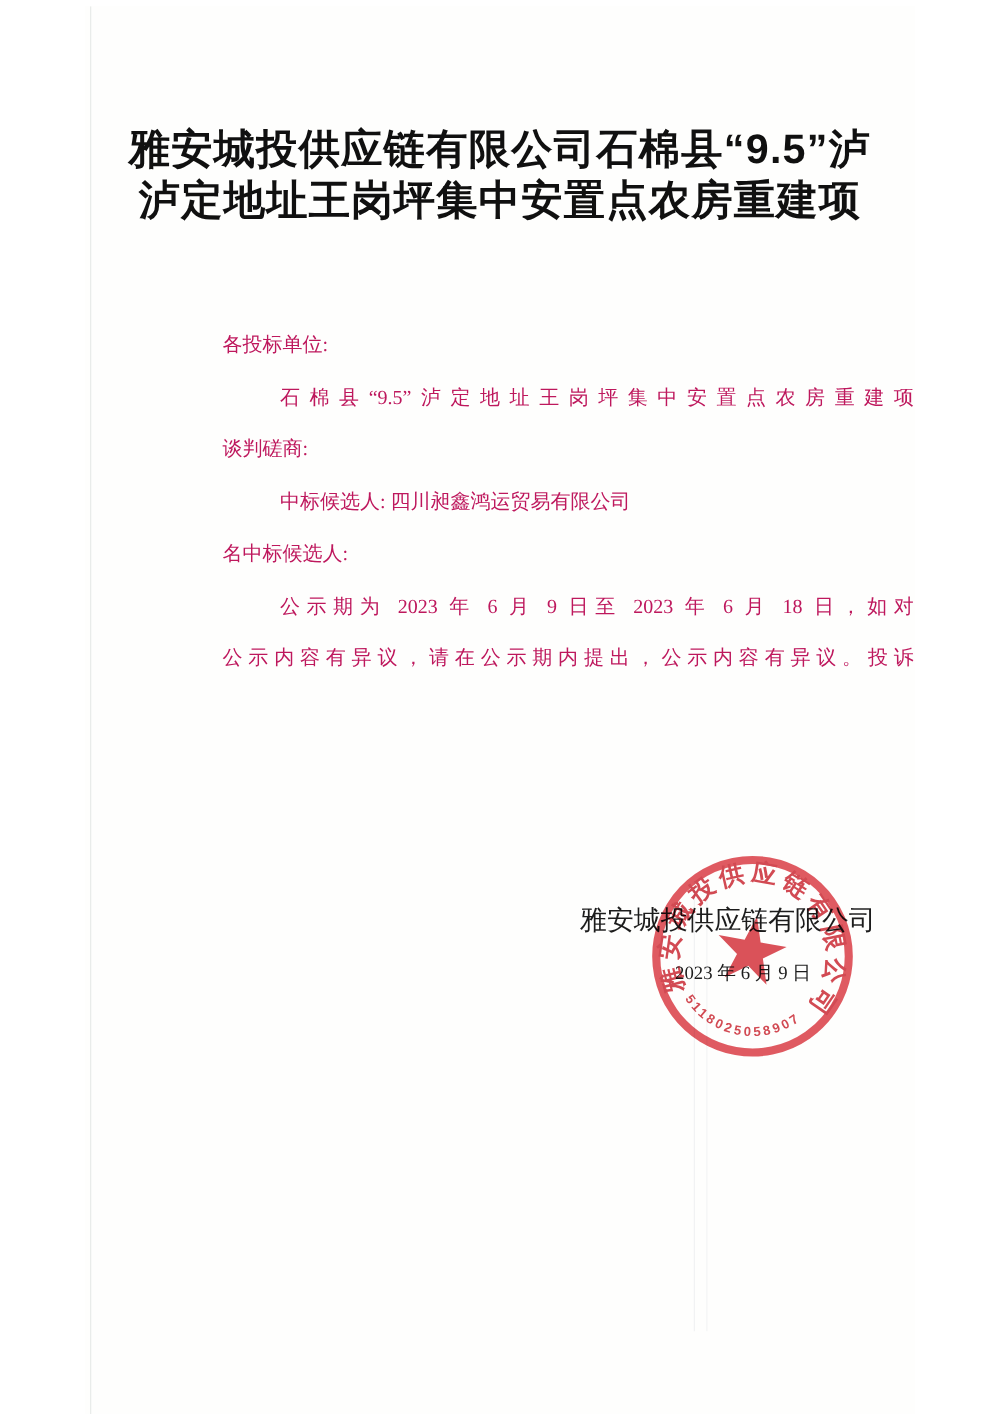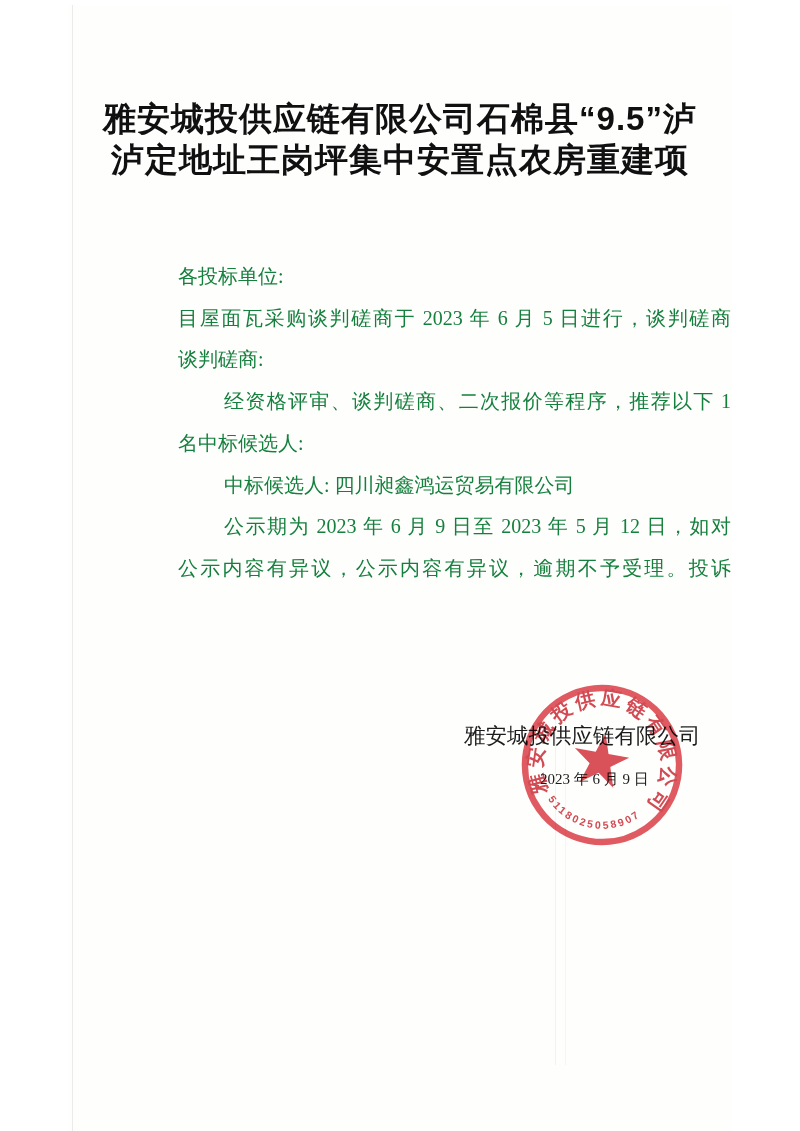--- a/index.html
+++ b/index.html
@@ -16,21 +16,21 @@
 
   .title {
     position:absolute; left:0; top:93px; width:100%;
     text-align:center; font-family:"Liberation Sans", sans-serif;
     font-weight:700; font-size:33px; line-height:41px; letter-spacing:1px; color:#101010;
   }
   .title .title-line { white-space:nowrap; }
 
   .body-lines {
     position:absolute; left:110px; top:251px; width:553px;
-    font-size:20px; line-height:41.7px; color:#15803d;
+    font-size:16px; line-height:41.7px; color:#be185d;
   }
   .body-line { white-space:nowrap; }
   .body-line.indent { padding-left:46px; }
   .body-line.justify { white-space:normal; text-align:justify; text-align-last:justify; }
 
   .sig-company { position:absolute; left:396px; top:711px; font-size:21.5px; line-height:41.7px; white-space:nowrap; }
   .sig-date    { position:absolute; left:472px; top:754px; font-size:15px; line-height:41.7px; white-space:nowrap; }
 
   .seal {
     position:absolute; left:439px; top:665px; width:190px; height:190px;
@@ -49,27 +49,26 @@
 
   <div class="title">
 
   <div class="title-line">雅安城投供应链有限公司石棉县“9.5”泸</div>
       <div class="title-line">泸定地址王岗坪集中安置点农房重建项</div>
     </div>
 
   <div class="body-lines">
 
   <div class="body-line">各投标单位:</div>
-      <div class="body-line justify">目屋面瓦采购谈判磋商于 2023 年 6 月 5 日进行，谈判磋商</div>
+      <div class="body-line indent justify">石棉县“9.5”泸定地址王岗坪集中安置点农房重建项</div>
       <div class="body-line">谈判磋商:</div>
-      <div class="body-line indent justify">经资格评审、谈判磋商、二次报价等程序，推荐以下 1</div>
+      <div class="body-line indent">中标候选人: 四川昶鑫鸿运贸易有限公司</div>
       <div class="body-line">名中标候选人:</div>
-      <div class="body-line indent">中标候选人: 四川昶鑫鸿运贸易有限公司</div>
-      <div class="body-line indent justify">公示期为 2023 年 6 月 9 日至 2023 年 5 月 12 日，如对</div>
-      <div class="body-line justify">公示内容有异议，公示内容有异议，逾期不予受理。投诉</div>
+      <div class="body-line indent justify">公示期为 2023 年 6 月 9 日至 2023 年 6 月 18 日，如对</div>
+      <div class="body-line justify">公示内容有异议，请在公示期内提出，公示内容有异议。投诉</div>
     </div>
 
   <div class="sig-company">雅安城投供应链有限公司</div>
   <div class="sig-date">2023 年 6 月 9 日</div>
 
   <svg class="seal" viewBox="-95 -95 190 190" xmlns="http://www.w3.org/2000/svg">
     <defs>
       <path id="sealTopArc" d="M -48 36 A 60 60 0 1 1 48 36" fill="none"></path>
       <path id="sealBottomArc" d="M -45.2 45.2 A 64 64 0 0 0 45.2 45.2" fill="none"></path>
     </defs>

